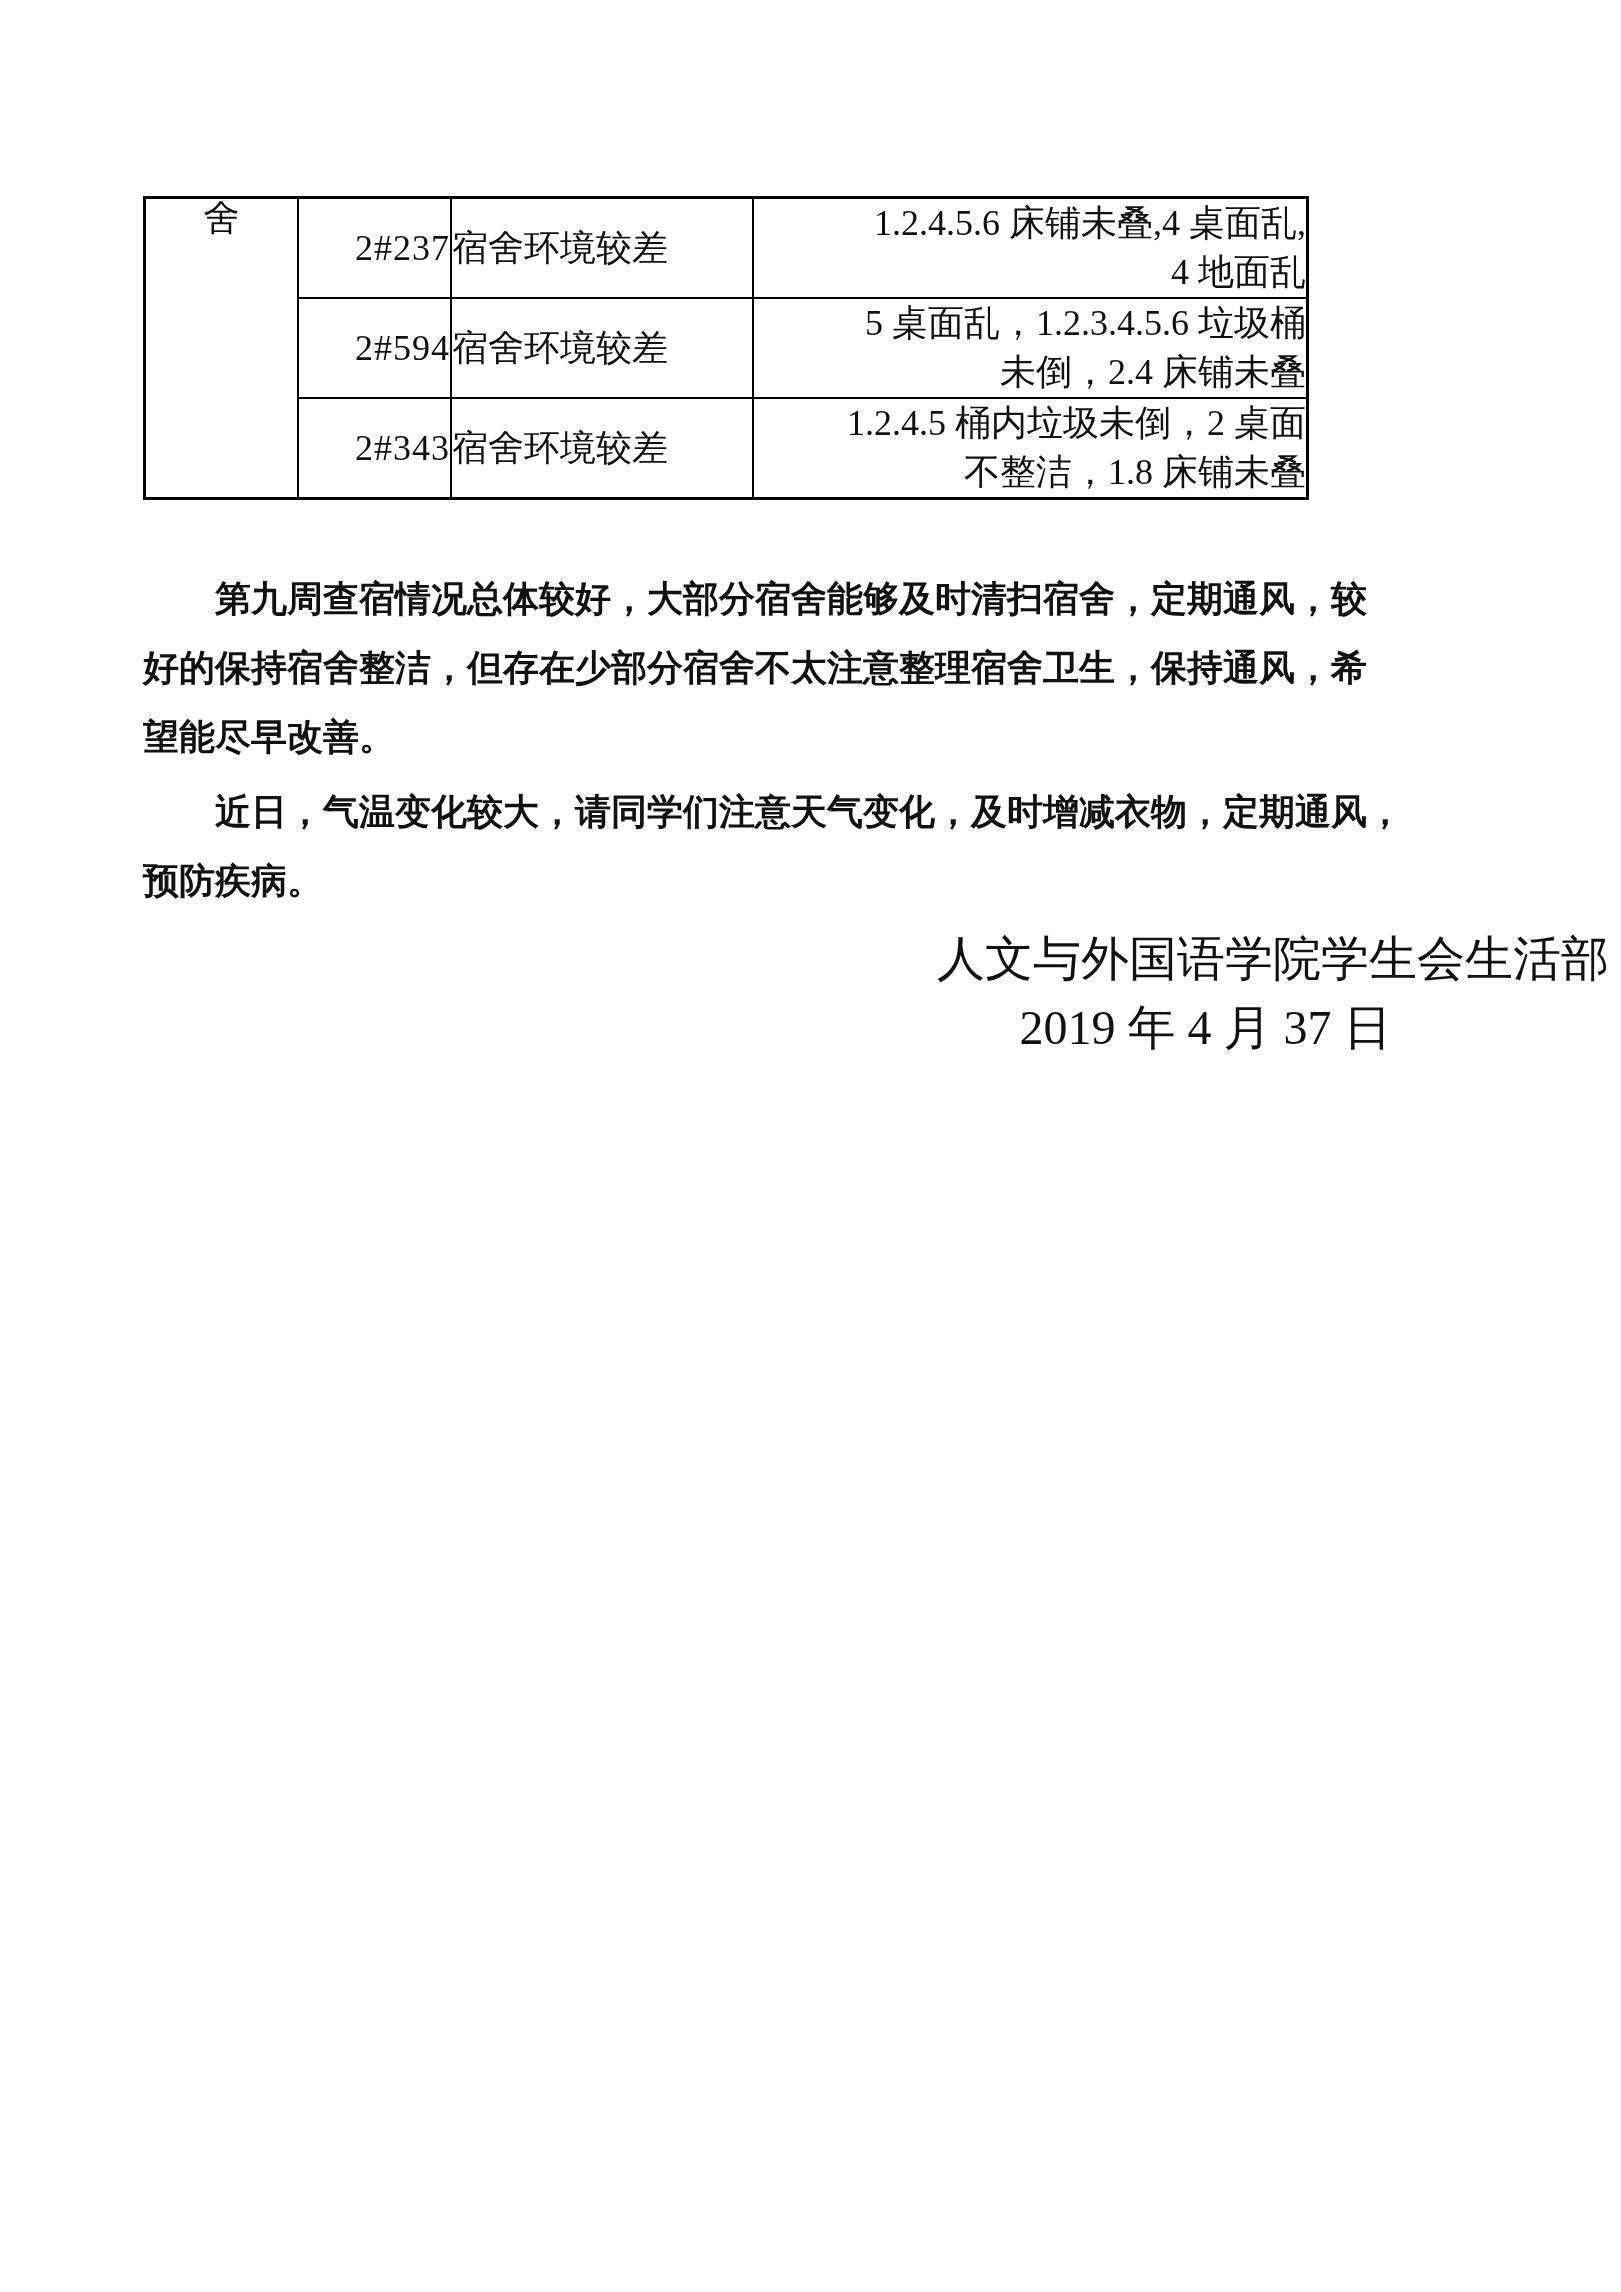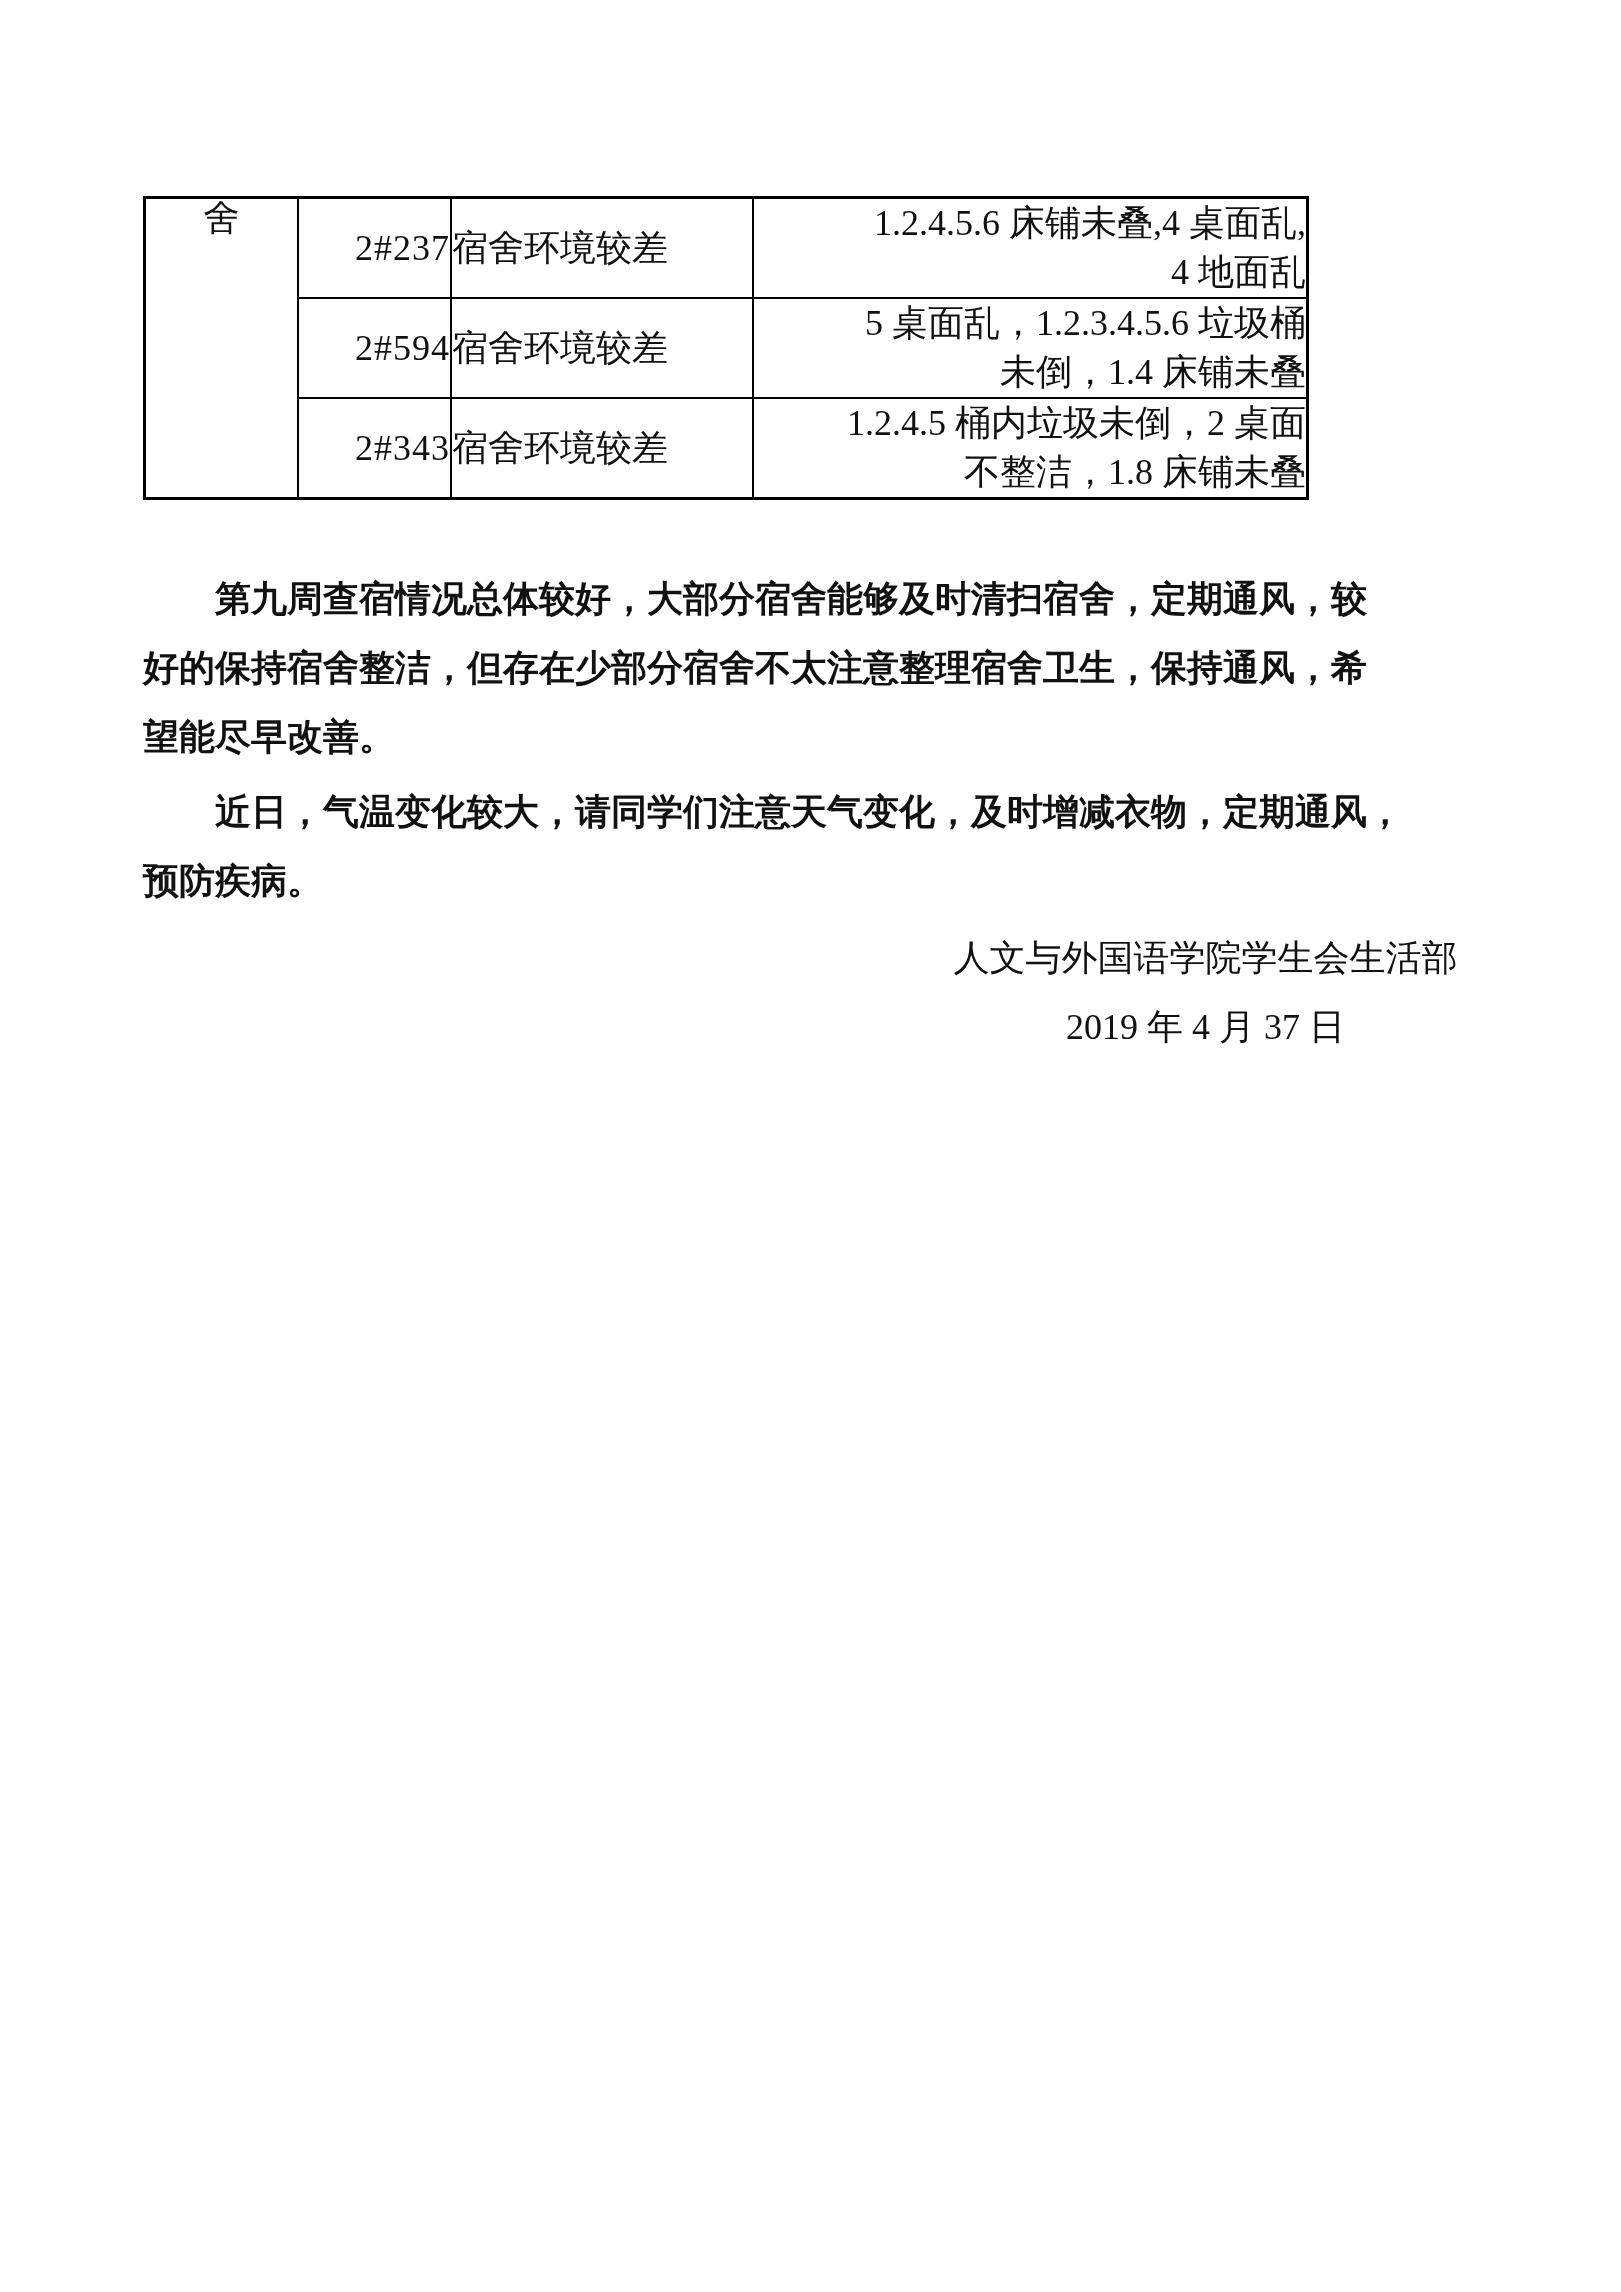--- a/index.html
+++ b/index.html
@@ -82,21 +82,21 @@
   }
   .para + .para { margin-top: 5.9px; }
 
   .signature-block {
     margin-top: 7.8px;
     margin-left: 794px;
     width: 537px;
     text-align: center;
   }
   .signature-line {
-    font-size: 36px;
+    font-size: 48px;
     line-height: 69px;
     white-space: nowrap;
   }
 </style>
 </head>
 <body>
 
 <div class="page">
 
   <table class="report-table">
@@ -105,21 +105,21 @@
       <td class="col-label" rowspan="3">舍</td>
       <td class="col-room">2#237</td>
       <td class="col-status">宿舍环境较差</td>
       <td class="col-detail">1.2.4.5.6 床铺未叠,4 桌面乱,
 4 地面乱</td>
     </tr>
     <tr class="row">
       <td class="col-room">2#594</td>
       <td class="col-status">宿舍环境较差</td>
       <td class="col-detail">5 桌面乱，1.2.3.4.5.6 垃圾桶
-未倒，1.4 床铺未叠</td>
+未倒，2.4 床铺未叠</td>
     </tr>
     <tr class="row">
       <td class="col-room">2#343</td>
       <td class="col-status">宿舍环境较差</td>
       <td class="col-detail">1.2.4.5 桶内垃圾未倒，2 桌面
 不整洁，1.8 床铺未叠</td>
     </tr>
   </tbody>
     </table>
 

